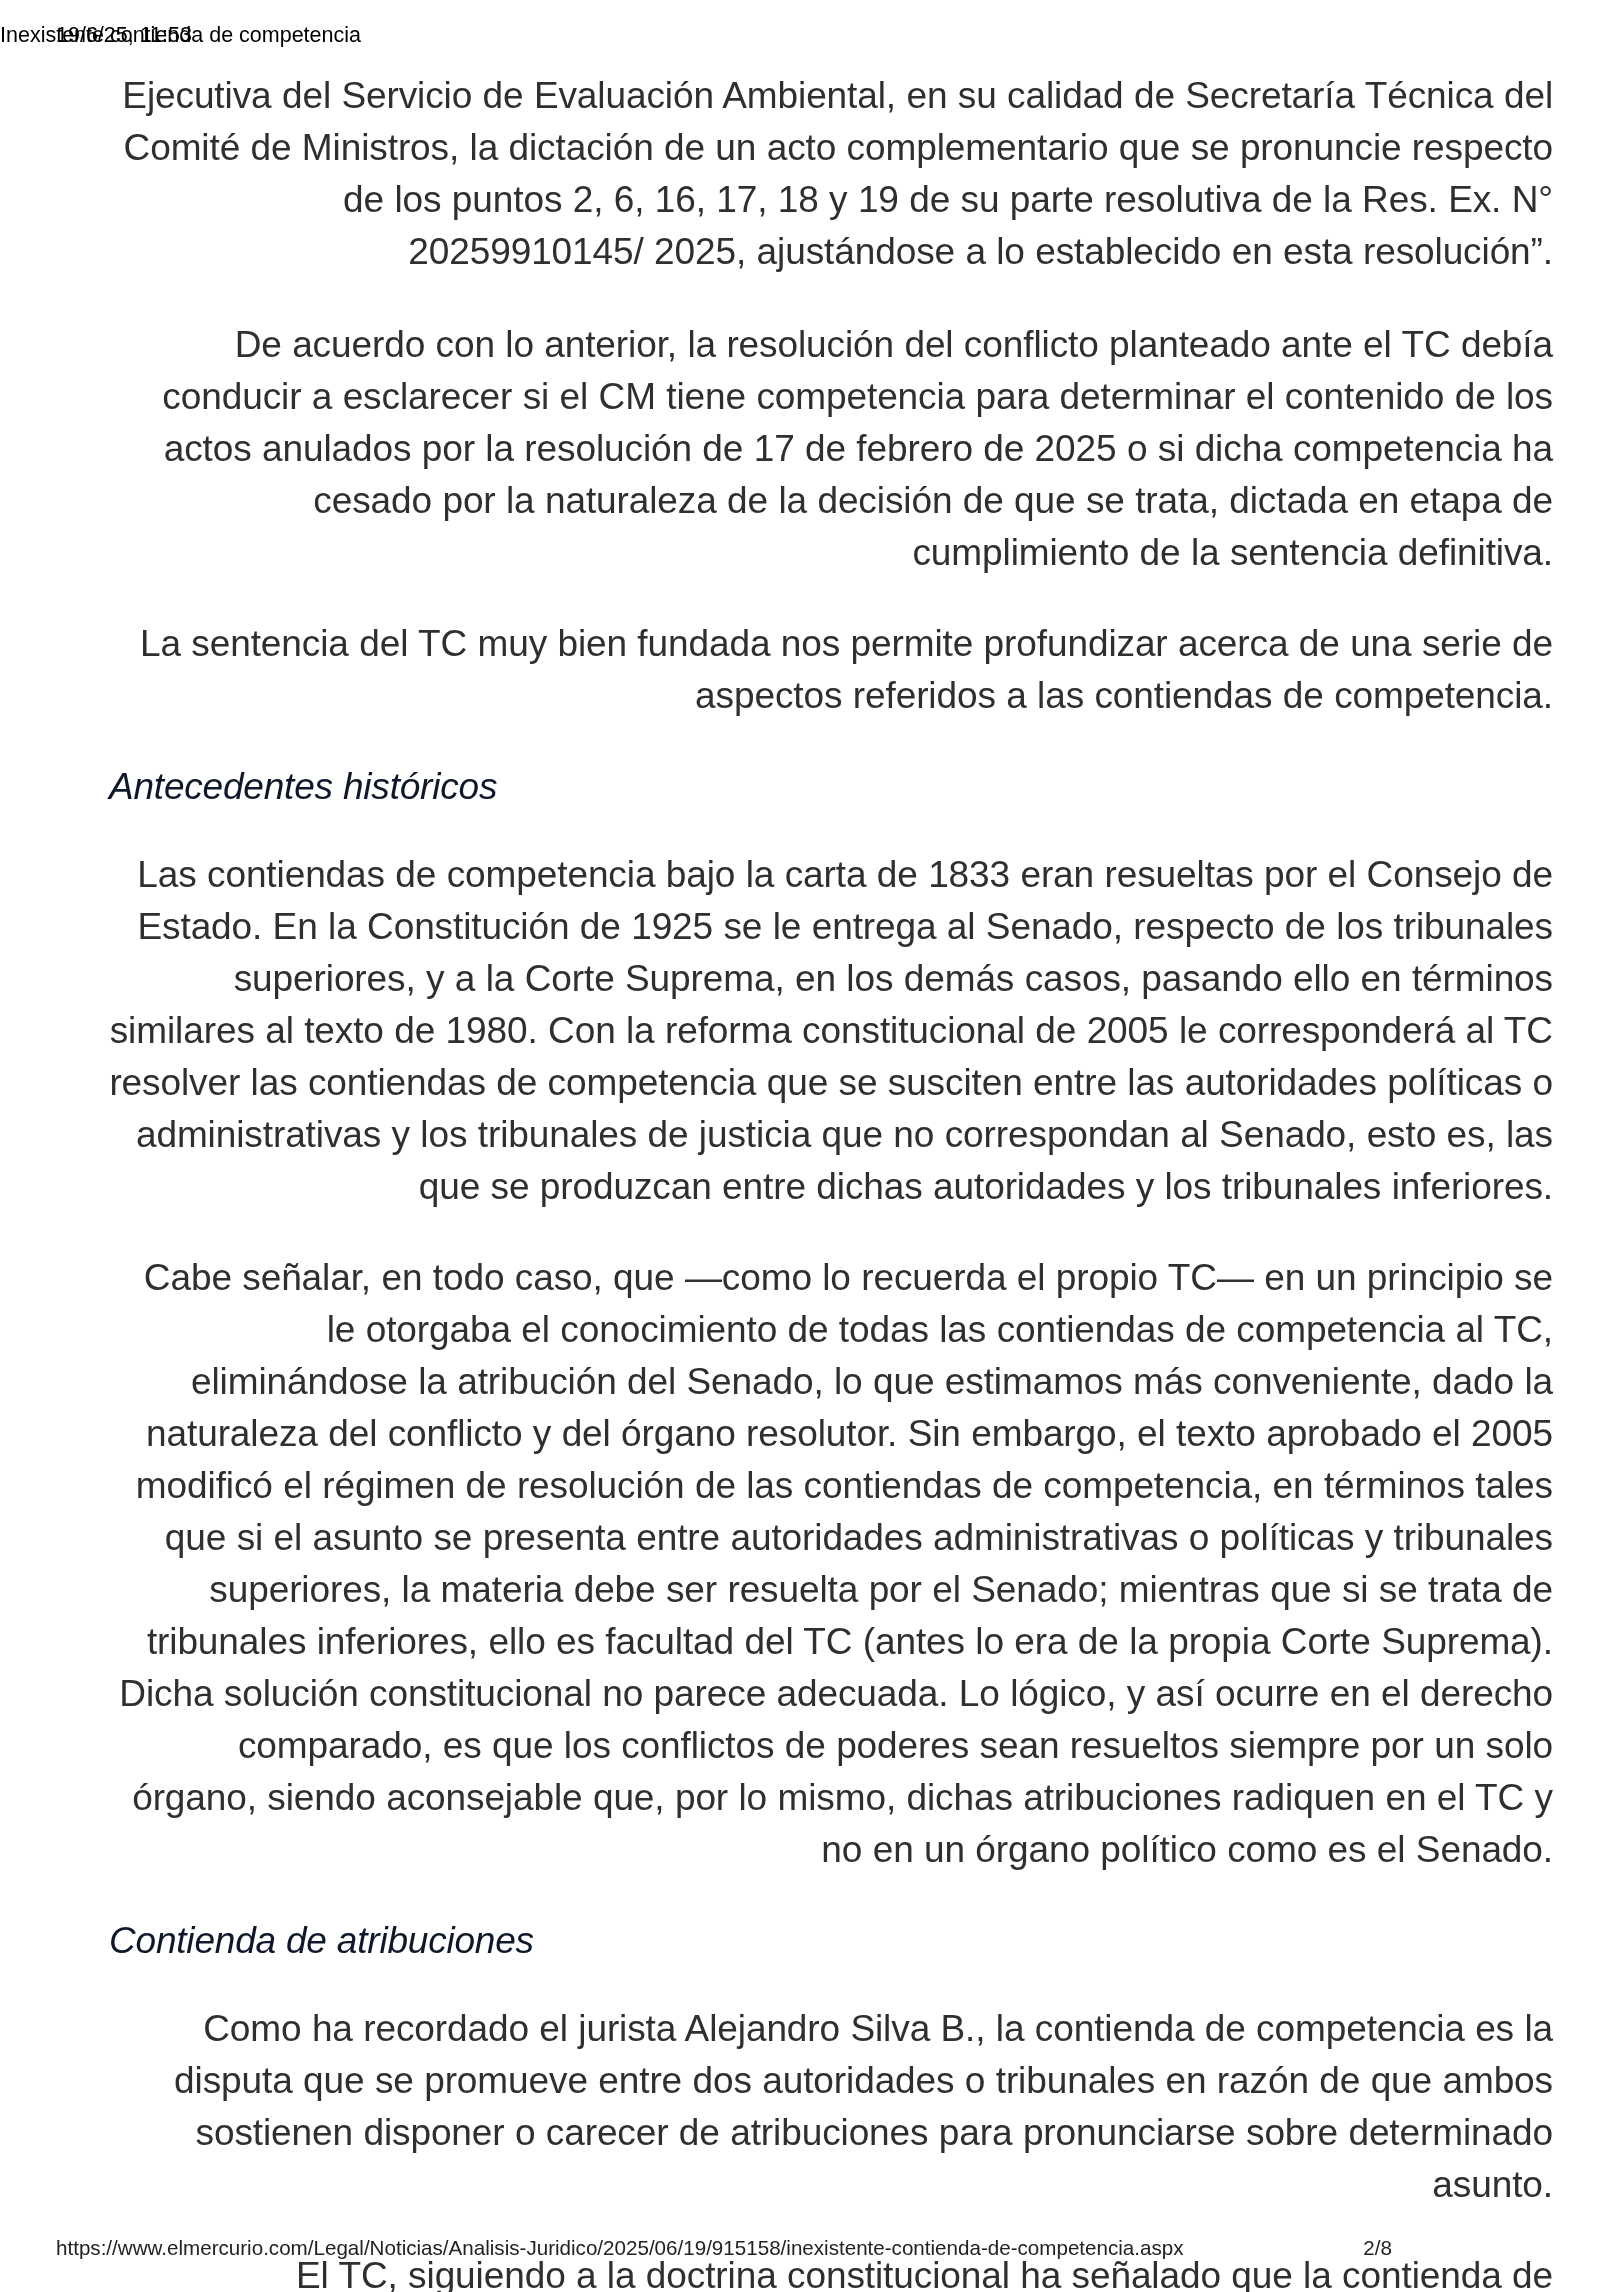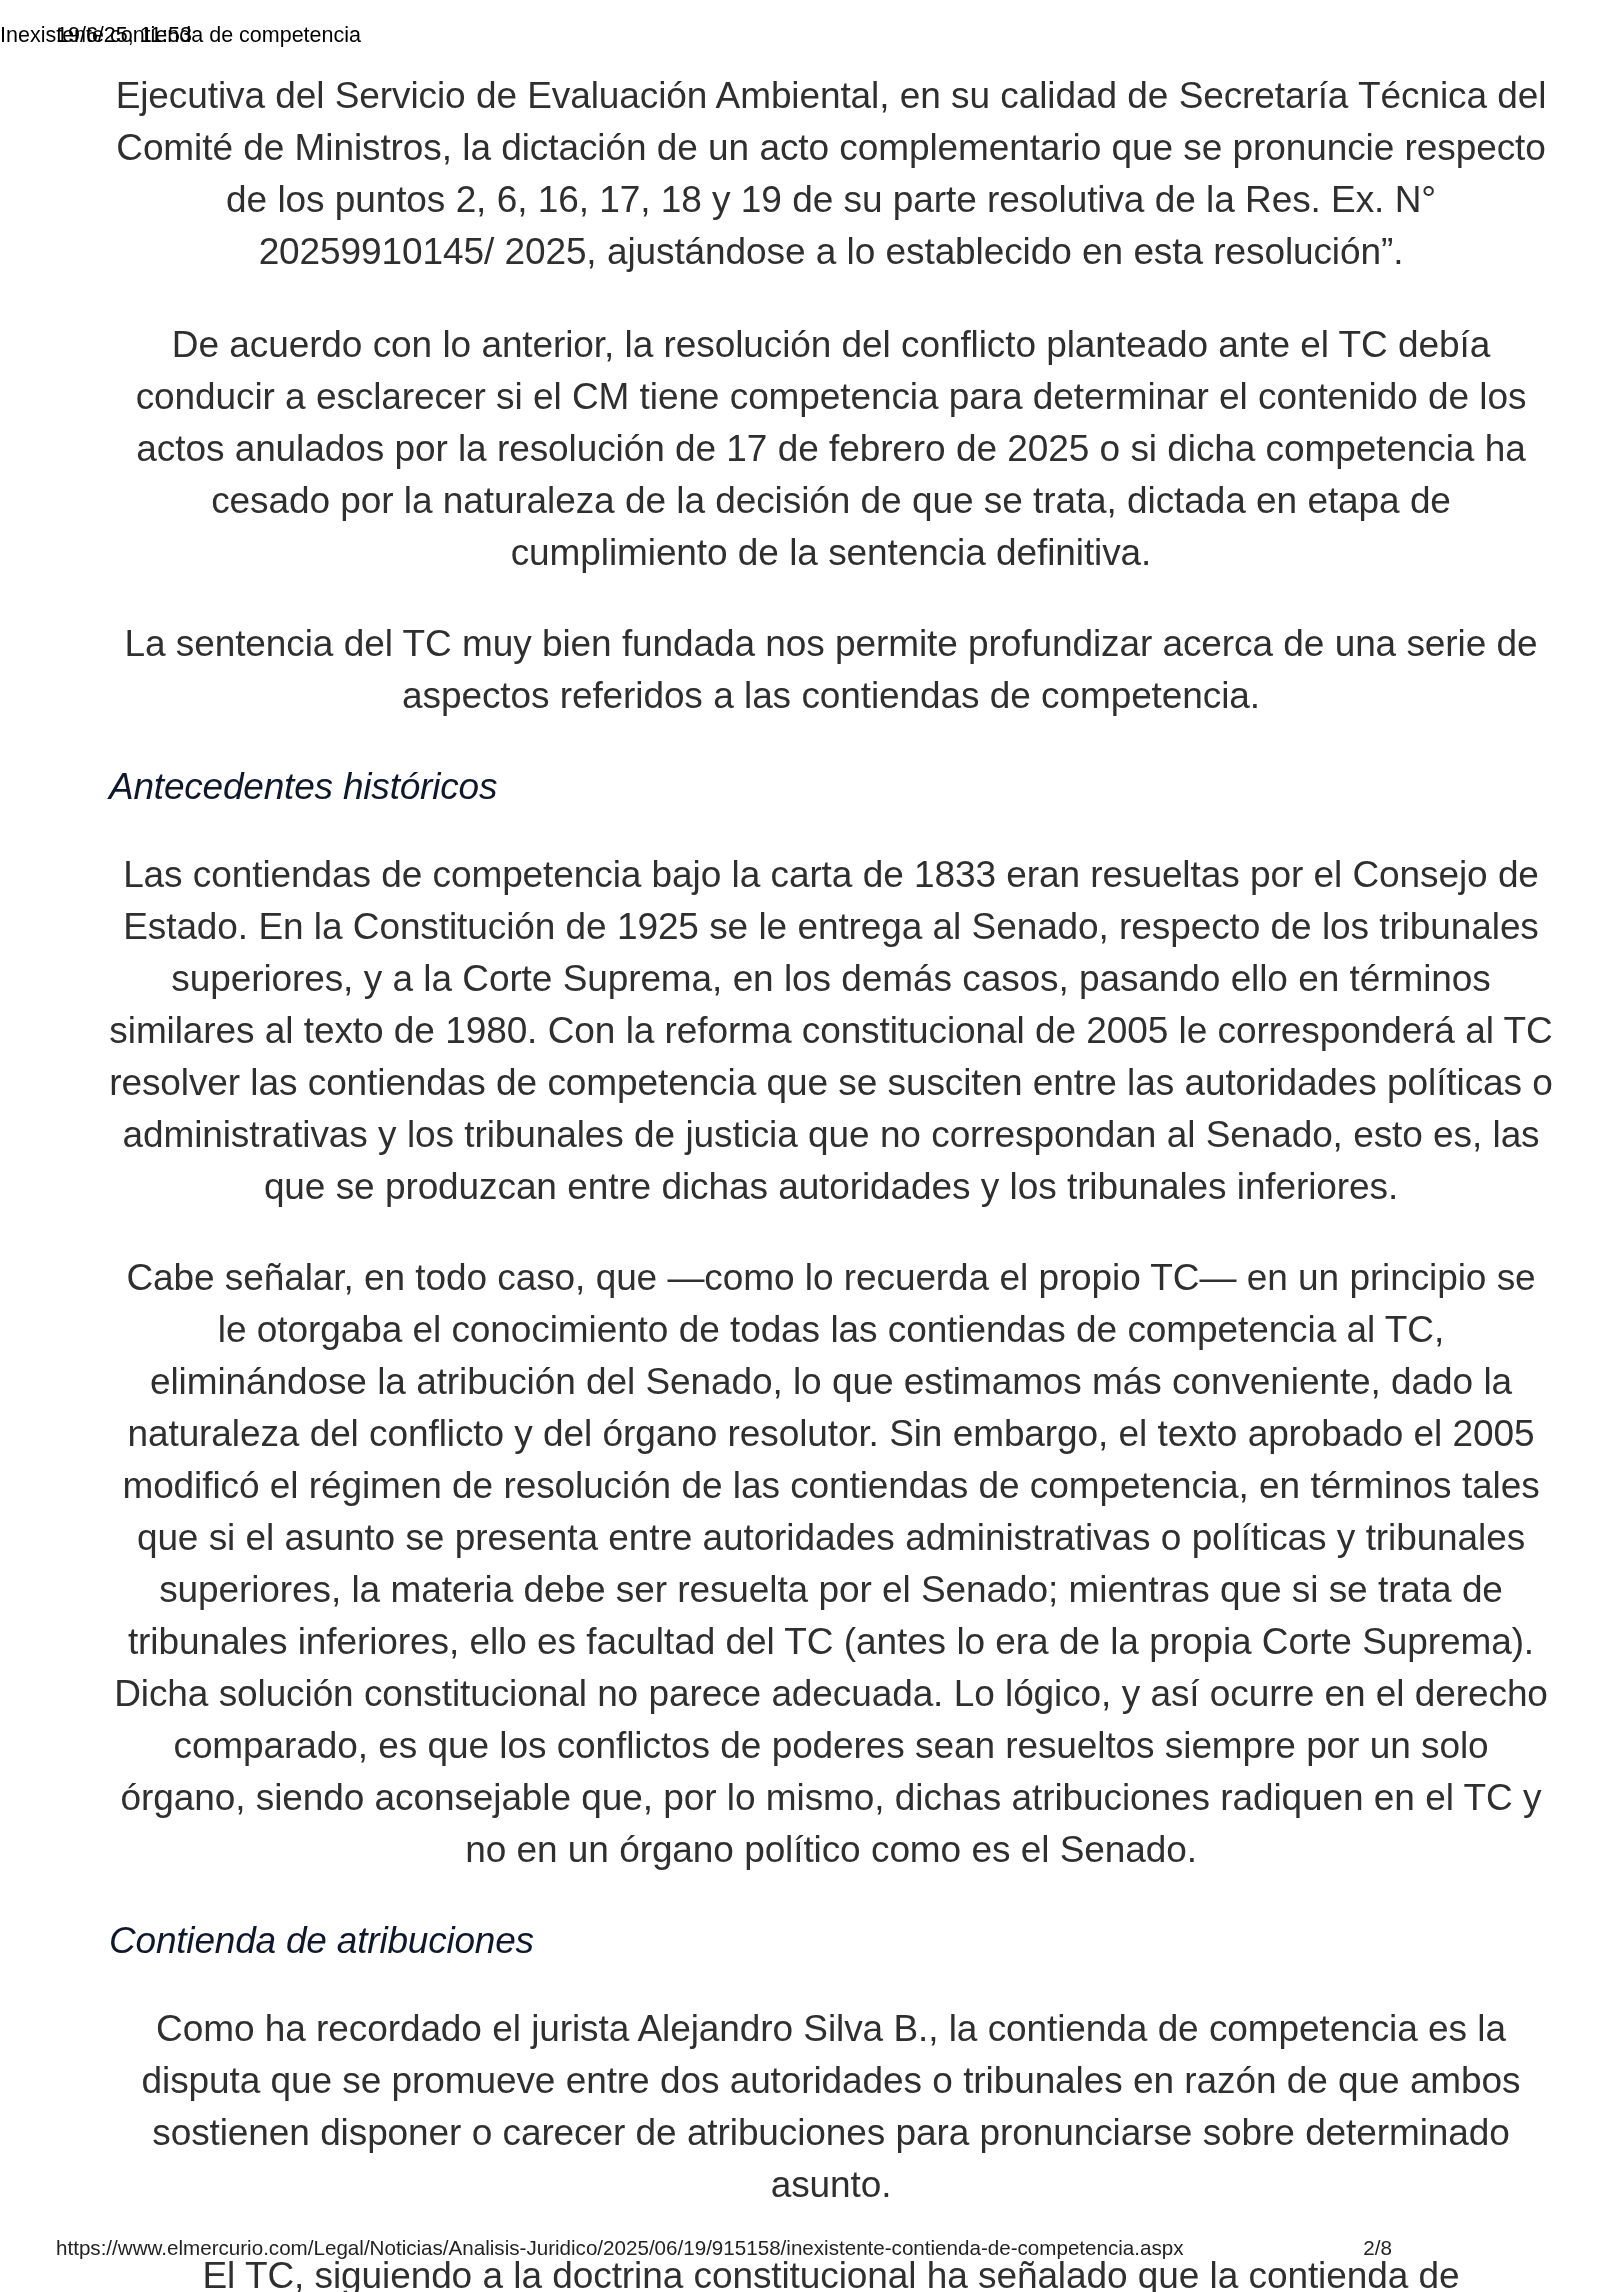--- a/index.html
+++ b/index.html
@@ -50,21 +50,21 @@
     top: 70px;
     left: 109px;
     width: 1444px;
   }
 
   .para {
     font-size: 37px;
     line-height: 52px;
     color: #2f2f2f;
     margin: 0 0 39px 0;
-    text-align: center;
+    text-align: right;
     font-family: "Liberation Sans", sans-serif;
     letter-spacing: -0.1px;
     word-spacing: 0.2px;
   }
   .para.first { margin-bottom: 41px; }
 
   .subhead {
     font-size: 37px;
     line-height: 52px;
     font-style: italic;

